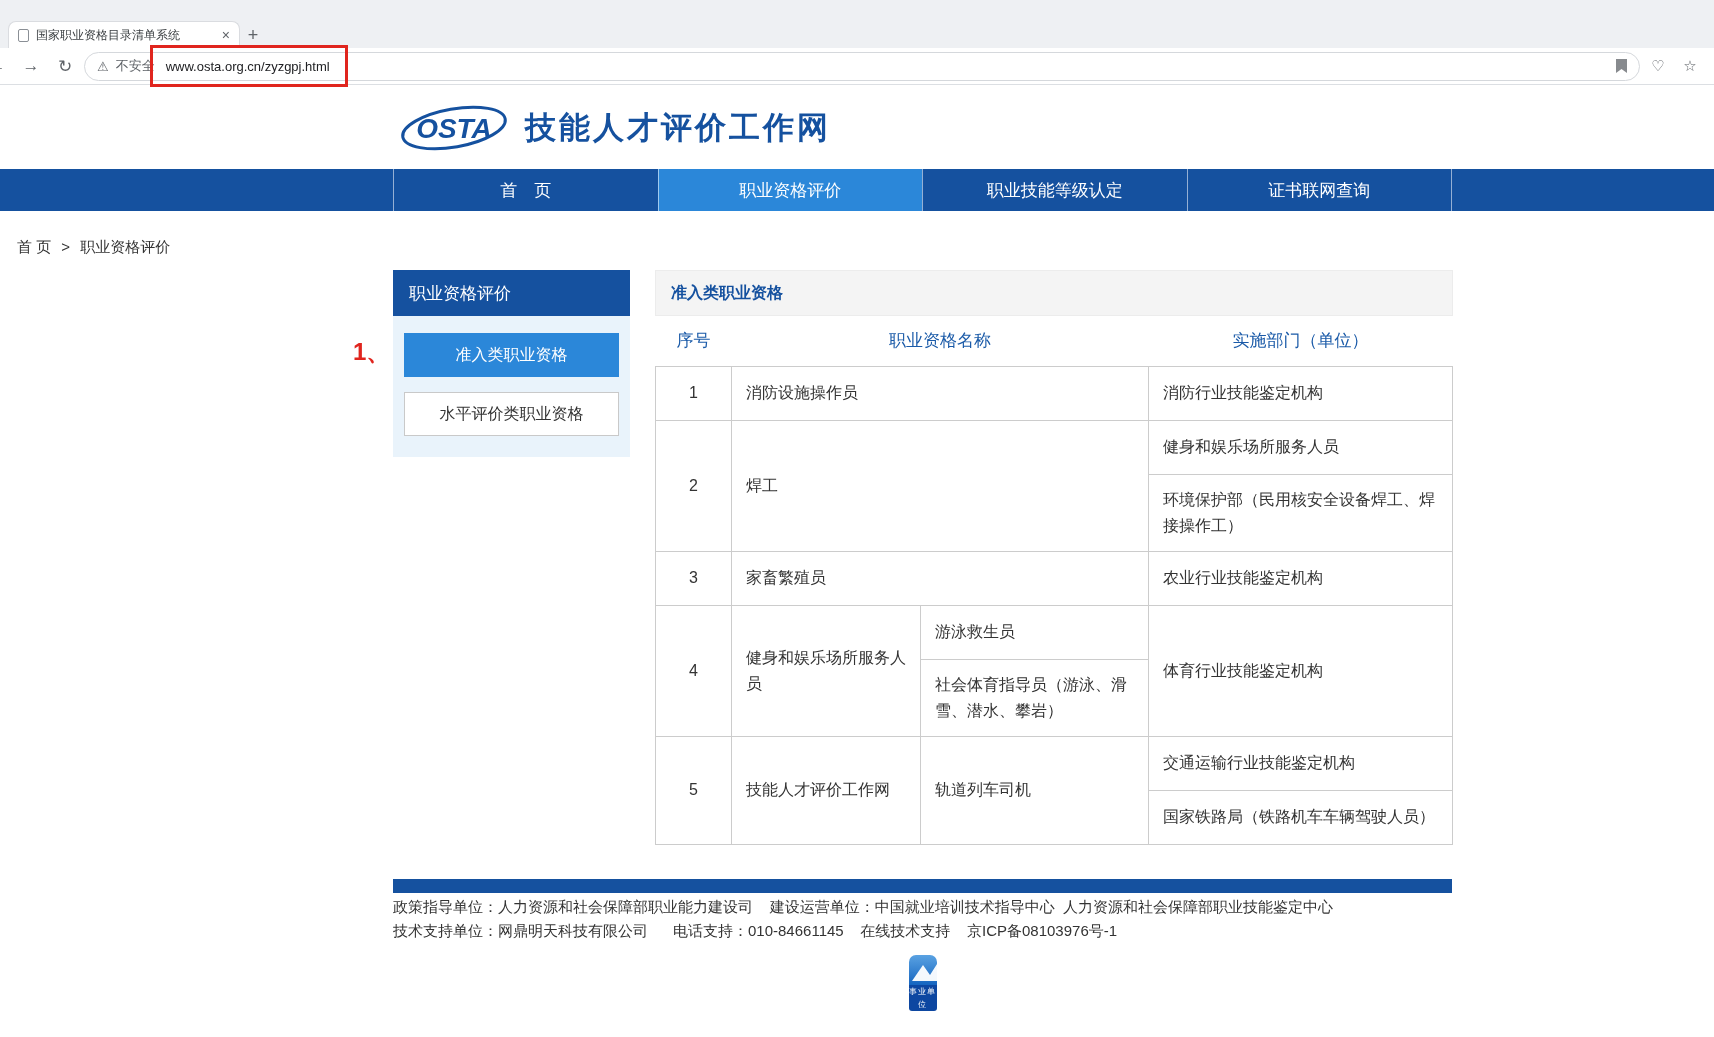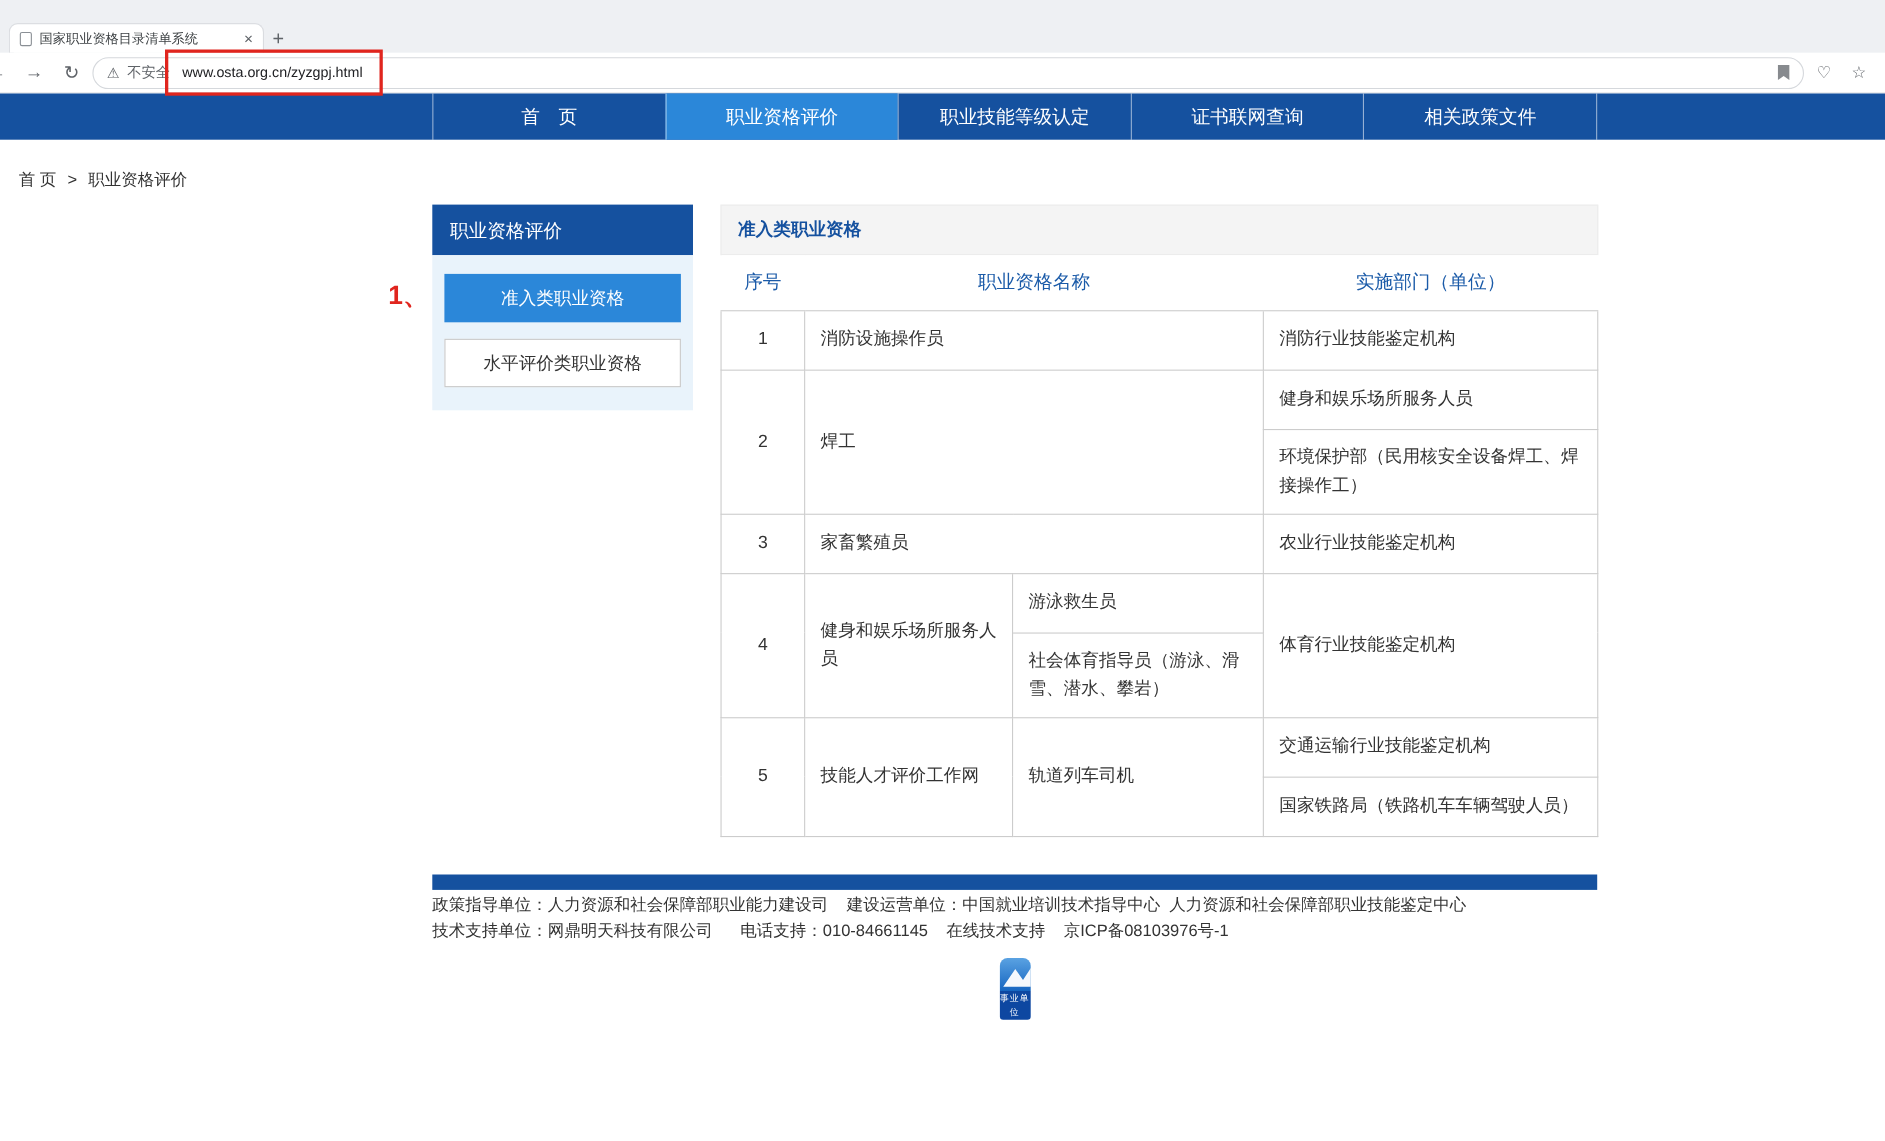--- a/index.html
+++ b/index.html
@@ -109,28 +109,36 @@
     </span>
     <span class="bar-spacer"></span>
     <span class="bookmark-shape"></span>
   </div>
   <span class="tool-icon">♡</span>
   <span class="tool-icon">☆</span>
 </div>
 
 <div class="page">
 
+  <div class="container site-header">
+    <div class="inner">
+      <svg width="110" height="56" viewBox="0 0 110 56">
+        <ellipse cx="55" cy="28" rx="52" ry="19" fill="none" stroke="#15519f" stroke-width="3" transform="rotate(-10 55 28)"></ellipse>
+        <text x="55" y="38" font-size="28" font-style="italic" font-weight="bold" fill="#15519f" text-anchor="middle">OSTA</text>
+      </svg>
+      <div class="site-title">技能人才评价工作网</div>
+    </div>
+  </div>
 
   <div class="navbar">
     <div class="container nav-inner">
       <div class="nav-item">首　页</div>
       <div class="nav-item active">职业资格评价</div>
       <div class="nav-item">职业技能等级认定</div>
       <div class="nav-item">证书联网查询</div>
-      <div class="nav-item">相关政策文件</div>
     </div>
   </div>
 
   <div class="container breadcrumb">
     <span class="bc-home">首 页</span>
     <span class="sep">&gt;</span>
     <span>职业资格评价</span>
   </div>
 
   <div class="container content-row">

